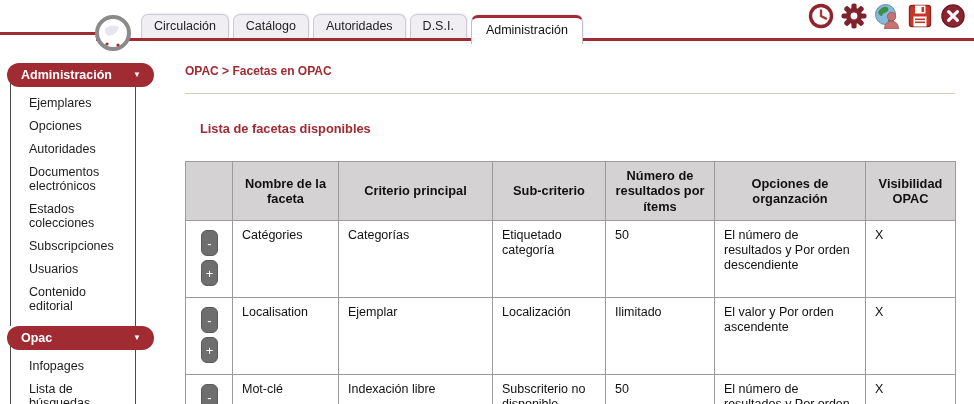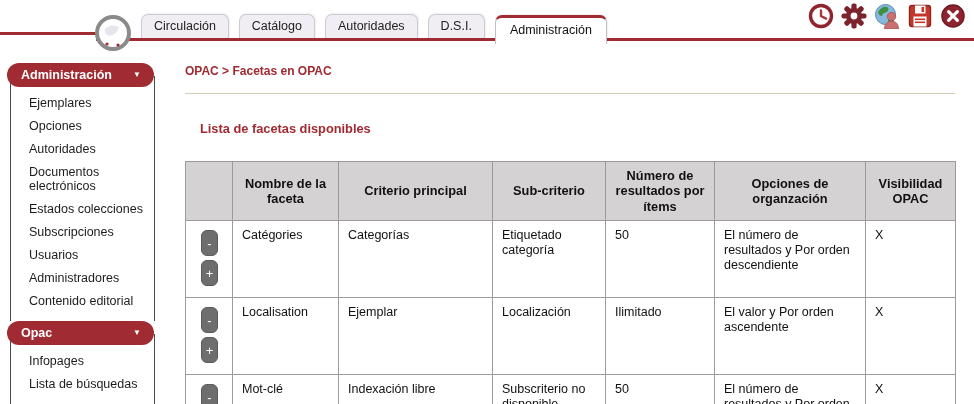--- a/index.html
+++ b/index.html
@@ -8,21 +8,21 @@
   body {
     width:974px; height:404px; overflow:hidden; background:#fff;
     font-family:"Liberation Sans", sans-serif; color:#1c1c1c;
   }
 
   
   .header { position:relative; height:42px; }
   .redline-left  { position:absolute; left:0; top:32px; width:99px; height:3px; background:var(--red); }
   .redline-main  { position:absolute; left:96px; right:0; top:38px; height:3px; background:var(--red); z-index:1; }
   .logo { position:absolute; left:93px; top:13px; z-index:3; cursor:pointer; }
-  .tab-bar { position:absolute; left:141px; top:0; height:41px; display:flex; align-items:flex-end; gap:10px; z-index:1; }
+  .tab-bar { position:absolute; left:141px; top:0; height:41px; display:flex; align-items:flex-end; gap:4px; z-index:1; }
   .tab {
     background:#f1eef3; border:1px solid #cfc9d6; border-bottom:none;
     border-radius:7px 7px 0 0; padding:4px 12px 5px; font-size:12.5px; color:#222;
     margin-bottom:3px; white-space:nowrap; cursor:pointer;
     box-shadow:1px -1px 2px rgba(0,0,0,0.07);
   }
   .tab.active {
     position:relative; z-index:2; background:#fff; color:#111;
     border:1px solid #c3bdc9; border-bottom:none; border-top:3px solid var(--red);
     padding:5px 14px 7px; margin-bottom:-3px;
@@ -37,21 +37,21 @@
   
   .sidebar { width:163px; flex:none; padding-top:21px; }
   .side-pill {
     position:relative; z-index:2; margin-left:7px; width:147px;
     background:var(--red); border-radius:12px; padding:5px 13px 5px 14px;
     color:#fff; font-weight:bold; font-size:12.5px;
     display:flex; align-items:center; justify-content:space-between; cursor:pointer;
   }
   .side-pill .arrow { font-size:8px; line-height:1; }
   .side-list {
-    list-style:none; margin:-11px 0 0 10px; padding:16px 0 8px; width:145px;
+    list-style:none; margin:-11px 0 0 10px; padding:16px 0 8px; width:126px;
     border-left:1px solid #4a4a4a; border-right:1px solid #4a4a4a;
   }
   .side-list.last { padding-bottom:60px; }
   .side-list li { padding:4px 4px 5px 18px; font-size:12.5px; line-height:1.12; cursor:pointer; }
 
   
   .main { padding:22px 0 0 22px; }
   .page-title { color:var(--red); font-weight:bold; font-size:12px; }
   .title-rule { border:none; border-top:1px solid #d8cbb8; margin:15px 0 0; width:770px; }
   .section-title { color:var(--red); font-weight:bold; font-size:12.8px; margin:27px 0 25px 15px; }
@@ -152,21 +152,20 @@
         <span class="arrow">▼</span>
       </div>
       <ul class="side-list">
         <li>Ejemplares</li>
         <li>Opciones</li>
         <li>Autoridades</li>
         <li>Documentos electrónicos</li>
         <li>Estados colecciones</li>
         <li>Subscripciones</li>
         <li>Usuarios</li>
-        <li>Administradores</li>
         <li>Contenido editorial</li>
       </ul>
       <div class="side-pill">
         <span>Opac</span>
         <span class="arrow">▼</span>
       </div>
       <ul class="side-list last">
         <li>Infopages</li>
         <li>Lista de búsquedas</li>
       </ul>

